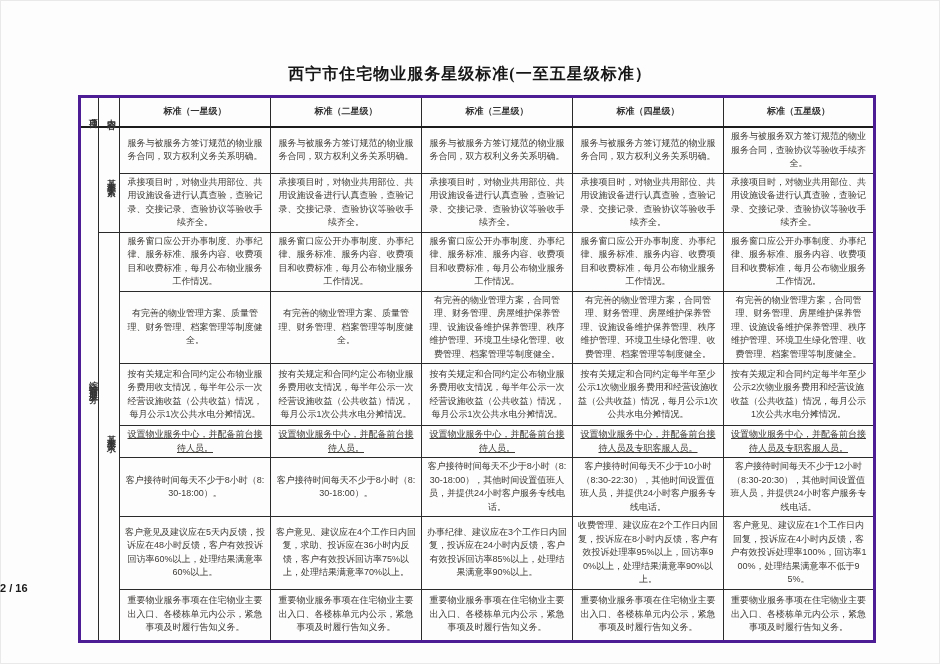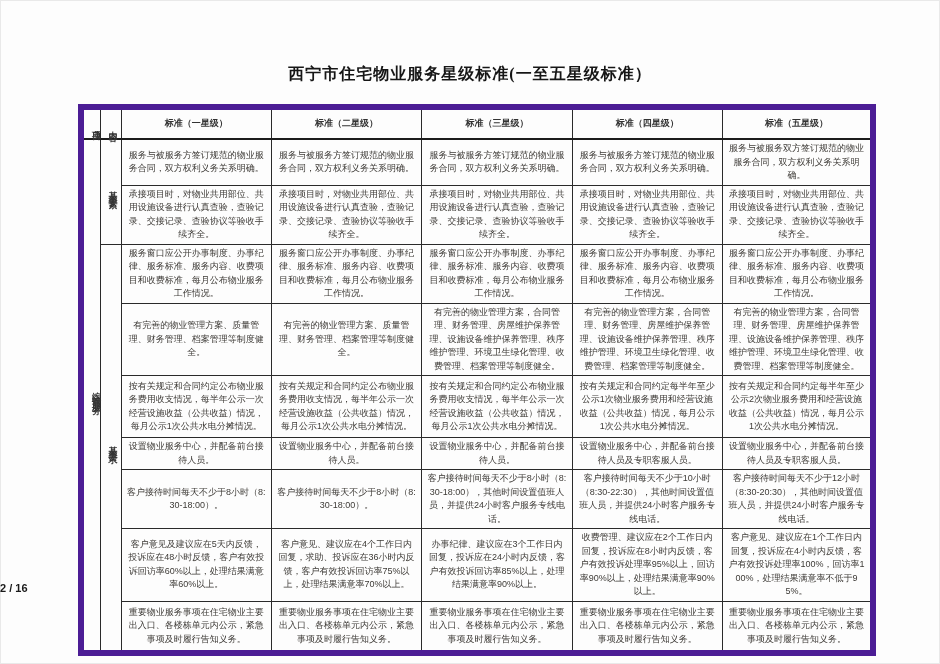--- a/index.html
+++ b/index.html
@@ -10,23 +10,23 @@
     box-shadow:inset 0 0 0 1px #e9e9e9;
     overflow:hidden;
   }
   .page-title{
     position:absolute;top:64px;left:0;width:100%;
     text-align:center;font-size:16px;font-weight:bold;color:#161616;
     letter-spacing:1px;
     font-family:"Liberation Serif","DejaVu Serif",serif;
   }
   table.std{
-    position:absolute;top:104px;left:78px;width:798px;
+    position:absolute;top:95px;left:78px;width:798px;
     border-collapse:collapse;table-layout:fixed;
-    border:6px solid #4c1d95;
+    border:3px solid #4c1d95;
   }
   table.std col.c-proj{width:19px;}
   table.std col.c-cont{width:21px;}
   table.std th,table.std td{
     border:1px solid #2a2a2a;
     font-size:9px;line-height:1.5;
     text-align:center;vertical-align:middle;
     padding:2px 5px;color:#3d3a36;
     word-break:break-all;
   }
@@ -34,21 +34,21 @@
     font-weight:bold;height:24px;color:#333;
     border-bottom:2px solid #1c1c1c;
   }
   .vtext{
     writing-mode:vertical-rl;text-orientation:upright;
     letter-spacing:3px;margin:0 auto;font-weight:bold;color:#333;
   }
   .corner{font-weight:bold;padding:1px;}
   .corner .vtext{letter-spacing:1px;}
   tr.r1{height:46px;} tr.r2{height:44px;} tr.r3{height:40px;}
-  tr.r4{height:54px;} tr.r5{height:62px;} tr.r6{height:28px;}
+  tr.r4{height:54px;} tr.r5{height:62px;} tr.r6{height:28px;text-decoration:underline;}
   tr.r7{height:49px;} tr.r8{height:60px;} tr.r9{height:52px;}
   .page-num{
     position:absolute;top:582px;left:0;width:100%;
     text-align:left;font-size:11px;font-weight:bold;color:#1a1a1a;
   }
 </style>
 </head>
 <body>
 
 <div class="page-title">西宁市住宅物业服务星级标准(一至五星级标准）</div>
@@ -75,21 +75,21 @@
     </tr>
   </thead>
   <tbody>
     <tr class="r1">
       <td rowspan="9"><span class="vtext">综合管理服务</span></td>
       <td rowspan="2"><span class="vtext">基本要素</span></td>
       <td>服务与被服务方签订规范的物业服务合同，双方权利义务关系明确。</td>
       <td>服务与被服务方签订规范的物业服务合同，双方权利义务关系明确。</td>
       <td>服务与被服务方签订规范的物业服务合同，双方权利义务关系明确。</td>
       <td>服务与被服务方签订规范的物业服务合同，双方权利义务关系明确。</td>
-      <td>服务与被服务双方签订规范的物业服务合同，双方权利义务关系明确。</td>
+      <td>服务与被服务双方签订规范的物业服务合同，查验协议等验收手续齐全。</td>
     </tr>
     <tr class="r2">
       <td>承接项目时，对物业共用部位、共用设施设备进行认真查验，查验记录、交接记录、查验协议等验收手续齐全。</td>
       <td>承接项目时，对物业共用部位、共用设施设备进行认真查验，查验记录、交接记录、查验协议等验收手续齐全。</td>
       <td>承接项目时，对物业共用部位、共用设施设备进行认真查验，查验记录、交接记录、查验协议等验收手续齐全。</td>
       <td>承接项目时，对物业共用部位、共用设施设备进行认真查验，查验记录、交接记录、查验协议等验收手续齐全。</td>
       <td>承接项目时，对物业共用部位、共用设施设备进行认真查验，查验记录、交接记录、查验协议等验收手续齐全。</td>
     </tr>
     <tr class="r3">
       <td rowspan="7"><span class="vtext">基本要求</span></td>

